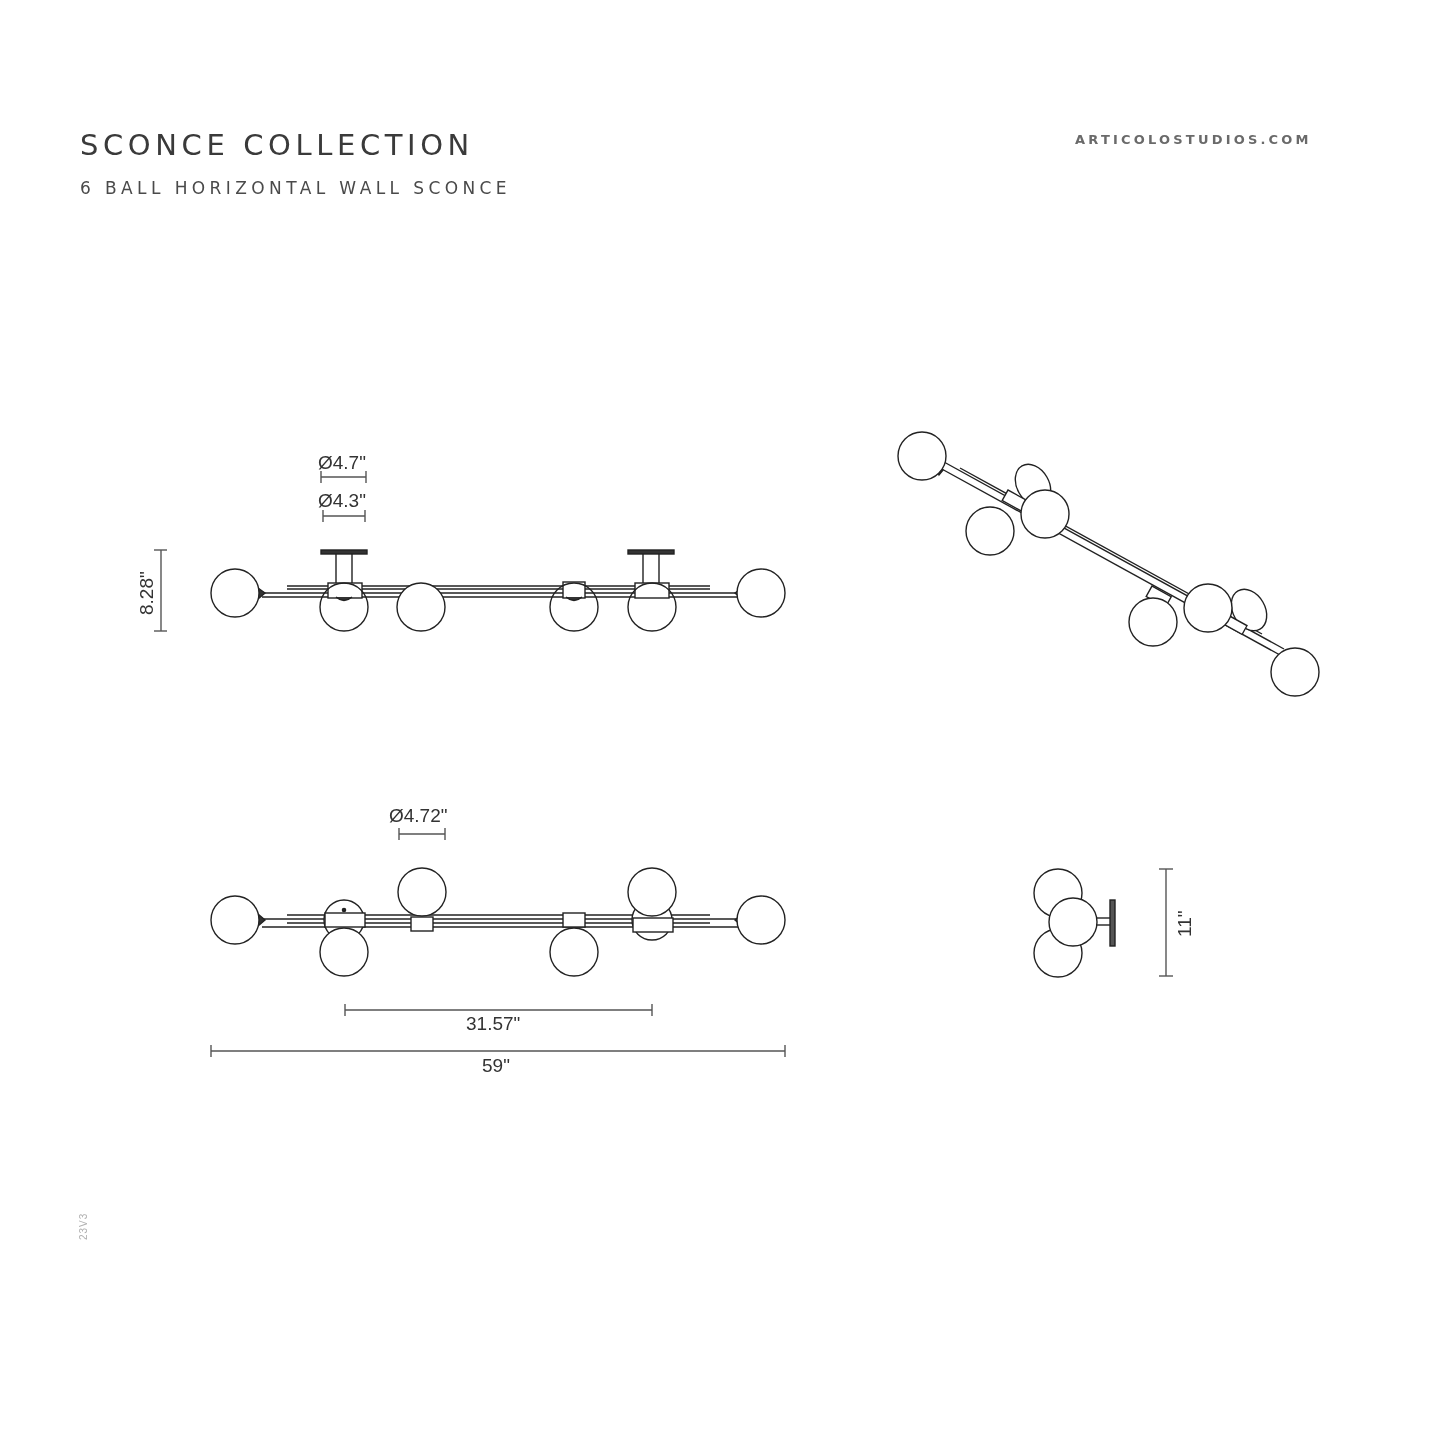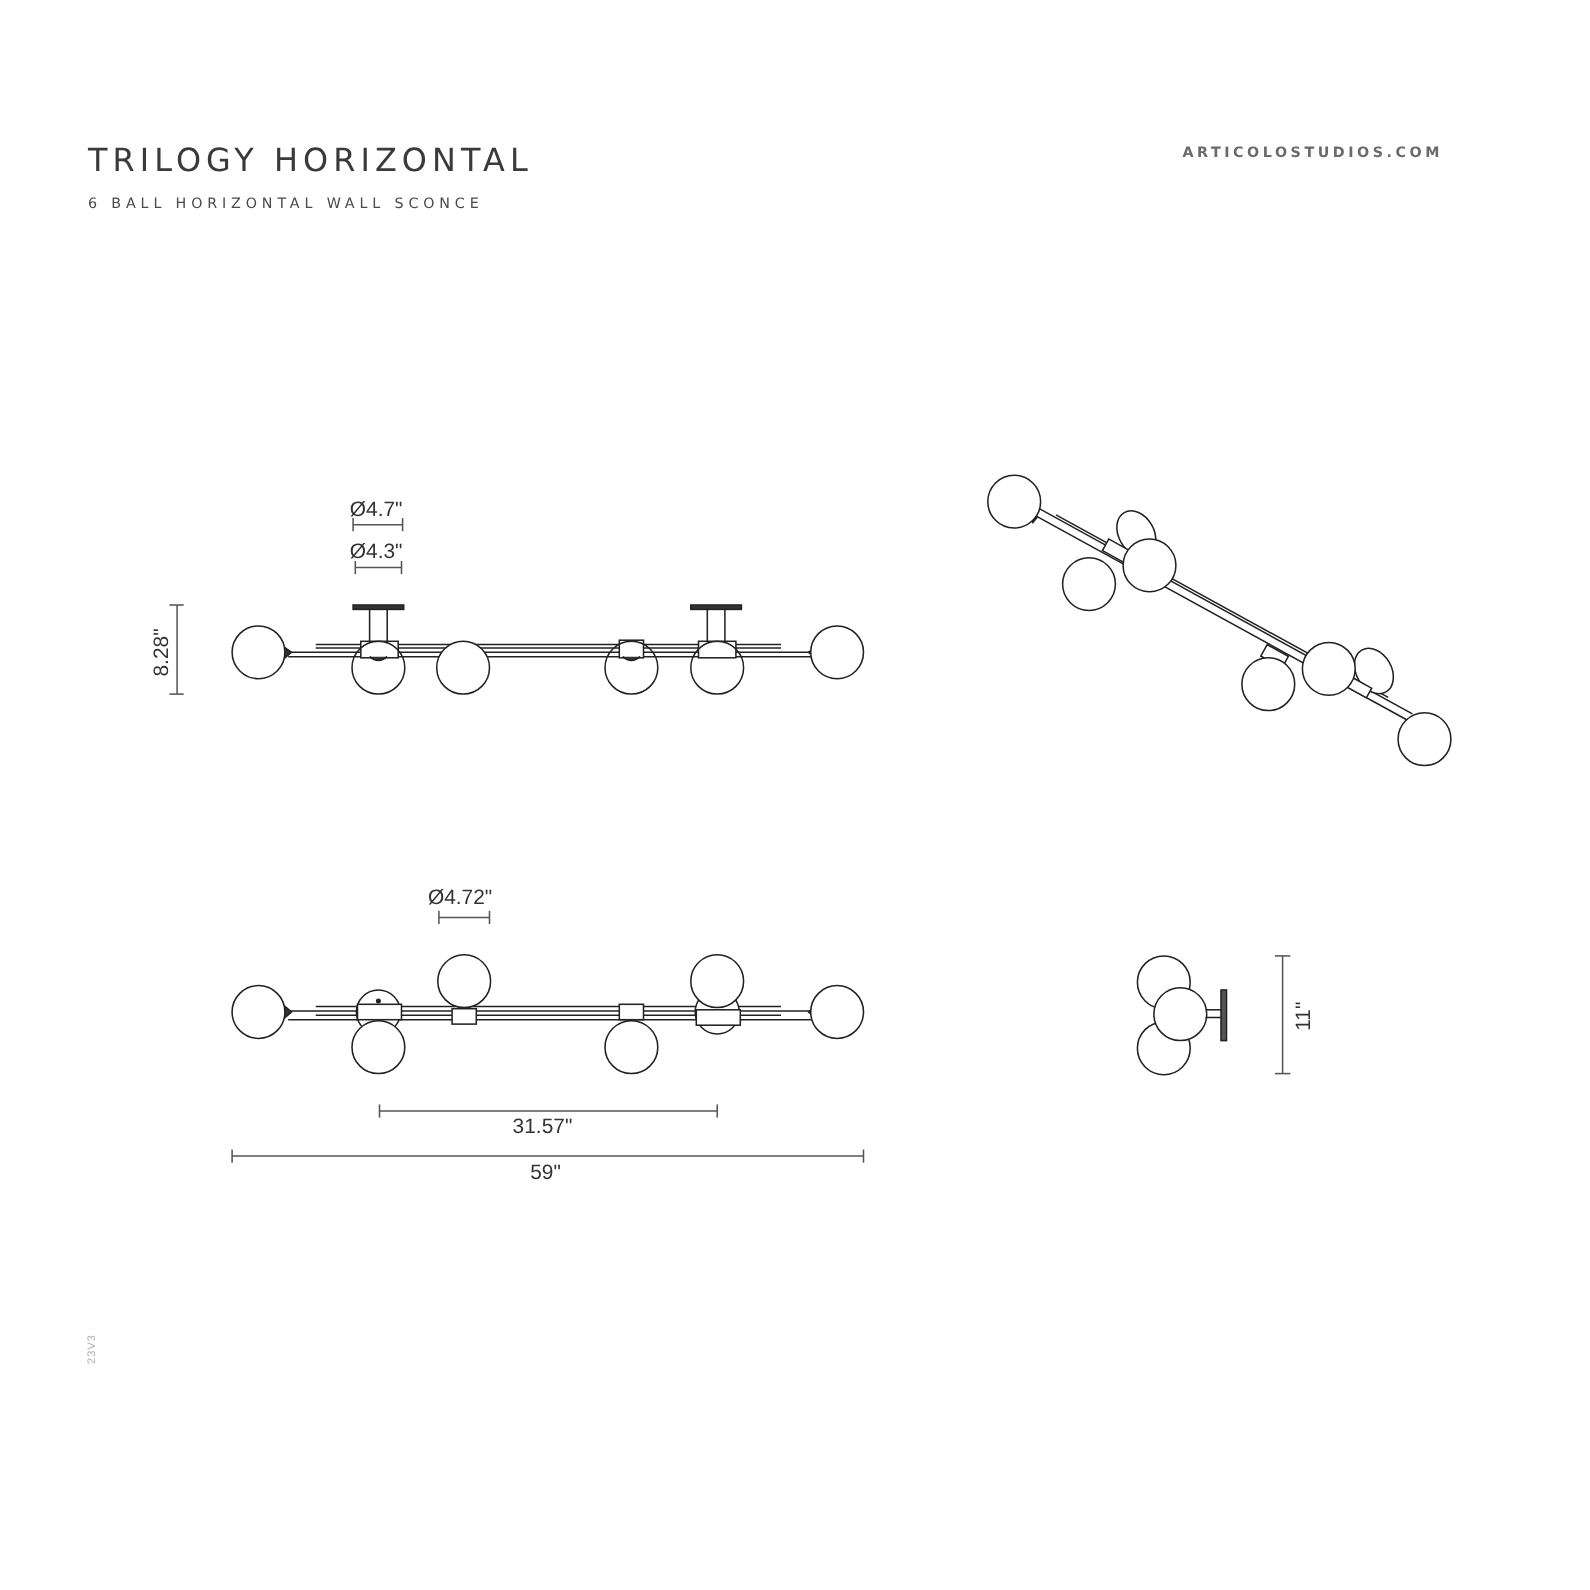--- a/index.html
+++ b/index.html
@@ -1,32 +1,32 @@
 <!DOCTYPE html>
 <html><head>
 <meta charset="utf-8">
 <style>
   html, body { margin: 0; padding: 0; background: #ffffff; }
   body { width: 1445px; height: 1445px; position: relative; overflow: hidden;
          font-family: "Liberation Sans", sans-serif; color: #2b2b2b; }
   .title { position: absolute; left: 80px; top: 128px; font-size: 29px; letter-spacing: 4.6px;
            font-weight: 400; color: #3a3a3a; font-family: "DejaVu Sans", sans-serif; }
-  .subtitle { position: absolute; left: 80px; top: 178px; font-size: 13px; letter-spacing: 4.4px;
+  .subtitle { position: absolute; left: 80px; top: 178px; font-size: 17px; letter-spacing: 4.4px;
               color: #4a4a4a; font-family: "DejaVu Sans", sans-serif; }
   .site { position: absolute; left: 1075px; top: 132px; font-size: 13px; letter-spacing: 3.2px;
           font-weight: 700; color: #6a6a6a; font-family: "DejaVu Sans", sans-serif; }
   .version { position: absolute; left: 78px; top: 1240px; font-size: 10px; color: #b0b0b0;
              letter-spacing: 1px; transform: rotate(-90deg); transform-origin: left top; }
   svg.drawing { position: absolute; left: 0; top: 0; }
   .dim-text { font-family: "Liberation Sans", sans-serif; font-size: 19px; fill: #333; }
 </style>
 </head>
 <body>
 
-<div class="title">TRILOGY HORIZONTAL</div>
+<div class="title">SCONCE COLLECTION</div>
 <div class="subtitle">6 BALL HORIZONTAL WALL SCONCE</div>
 <div class="site">ARTICOLOSTUDIOS.COM</div>
 <div class="version">23V3</div>
 
 <svg class="drawing" width="1445" height="1445" viewBox="0 0 1445 1445" fill="none" stroke="#222" stroke-width="1.4">
 
   <g>
 
     <text class="dim-text" x="318" y="469" stroke="none">Ø4.7"</text>
     <line x1="321" y1="477" x2="366" y2="477" stroke="#555"></line>

